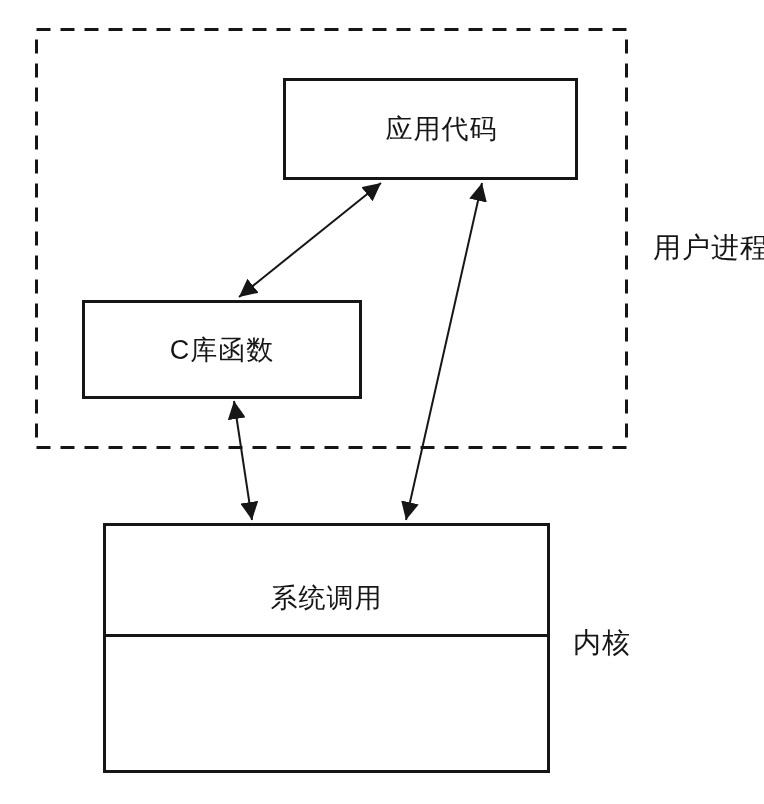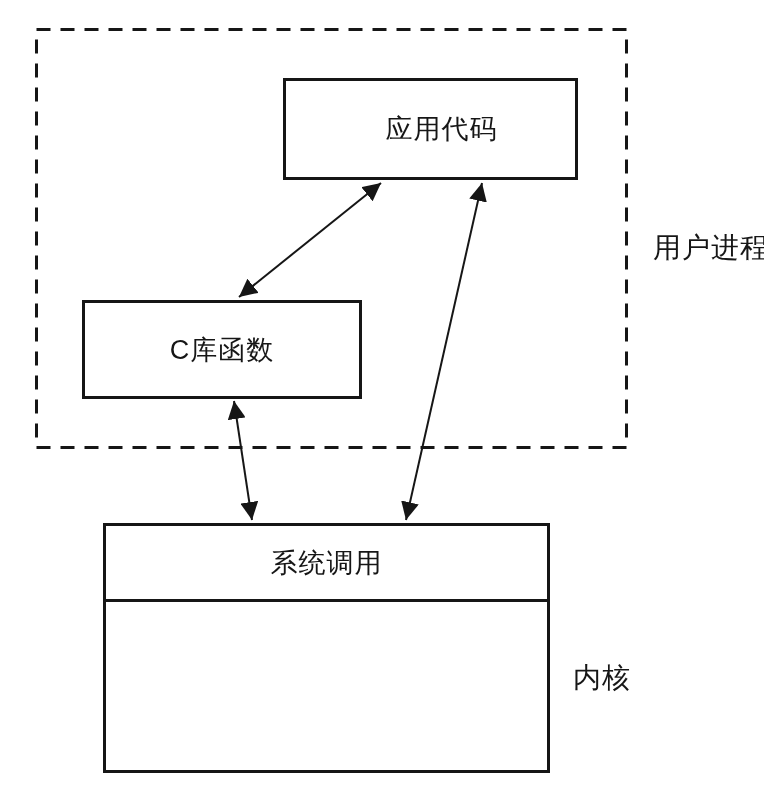--- a/index.html
+++ b/index.html
@@ -34,33 +34,34 @@
                     display: block; }
   .kernel-header {
     box-sizing: border-box;
     height: 76px;
     border-bottom: 3px solid #161616;
     display: flex;
     align-items: center;
     justify-content: center;
     font-size: 27px;
     letter-spacing: 1px;
+    margin-top: 35px;
   }
   .kernel-body {
     height: 168px;
   }
   .region-label {
     position: absolute;
     font-size: 28px;
     letter-spacing: 1px;
     color: #161616;
     white-space: nowrap;
   }
   .label-user-process { left: 653px; top: 229px; }
-  .label-kernel       { left: 573px; top: 659px; font-family: Liberation Serif, serif; }
+  .label-kernel       { left: 573px; top: 624px; font-family: Liberation Serif, serif; }
   svg.overlay {
     position: absolute;
     left: 0;
     top: 0;
     width: 764px;
     height: 804px;
     pointer-events: none;
   }
 </style>
 </head>

